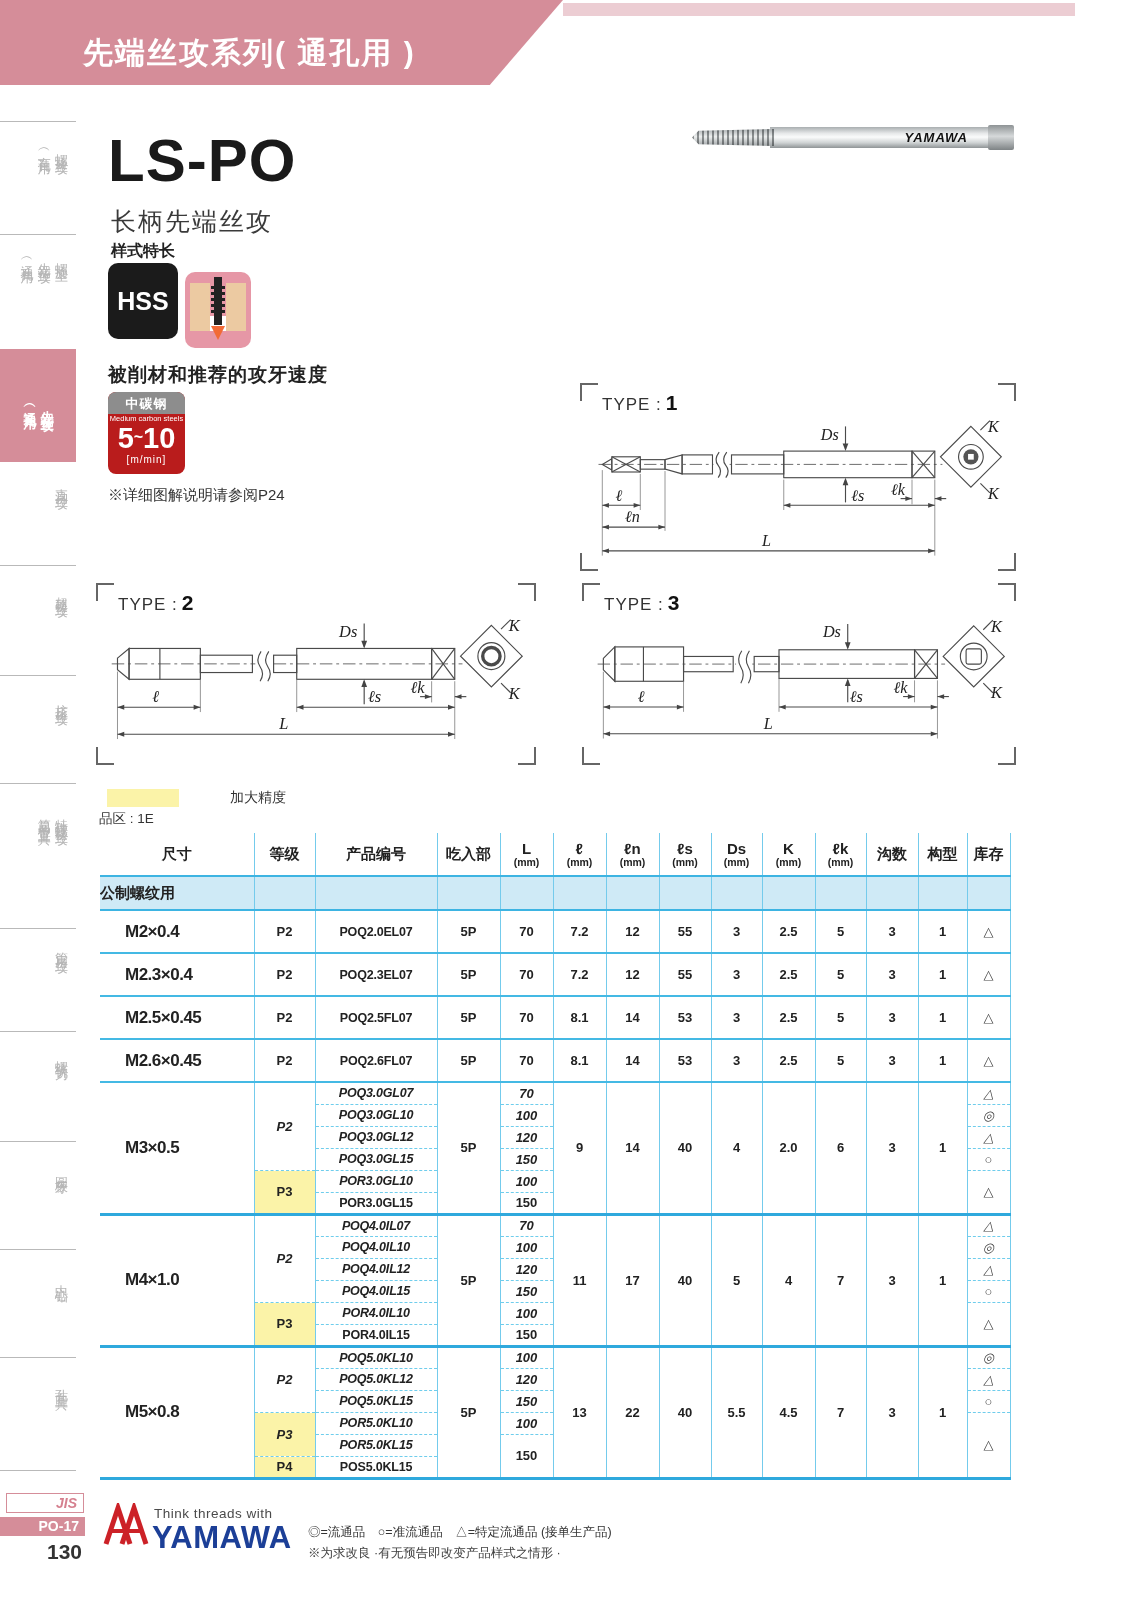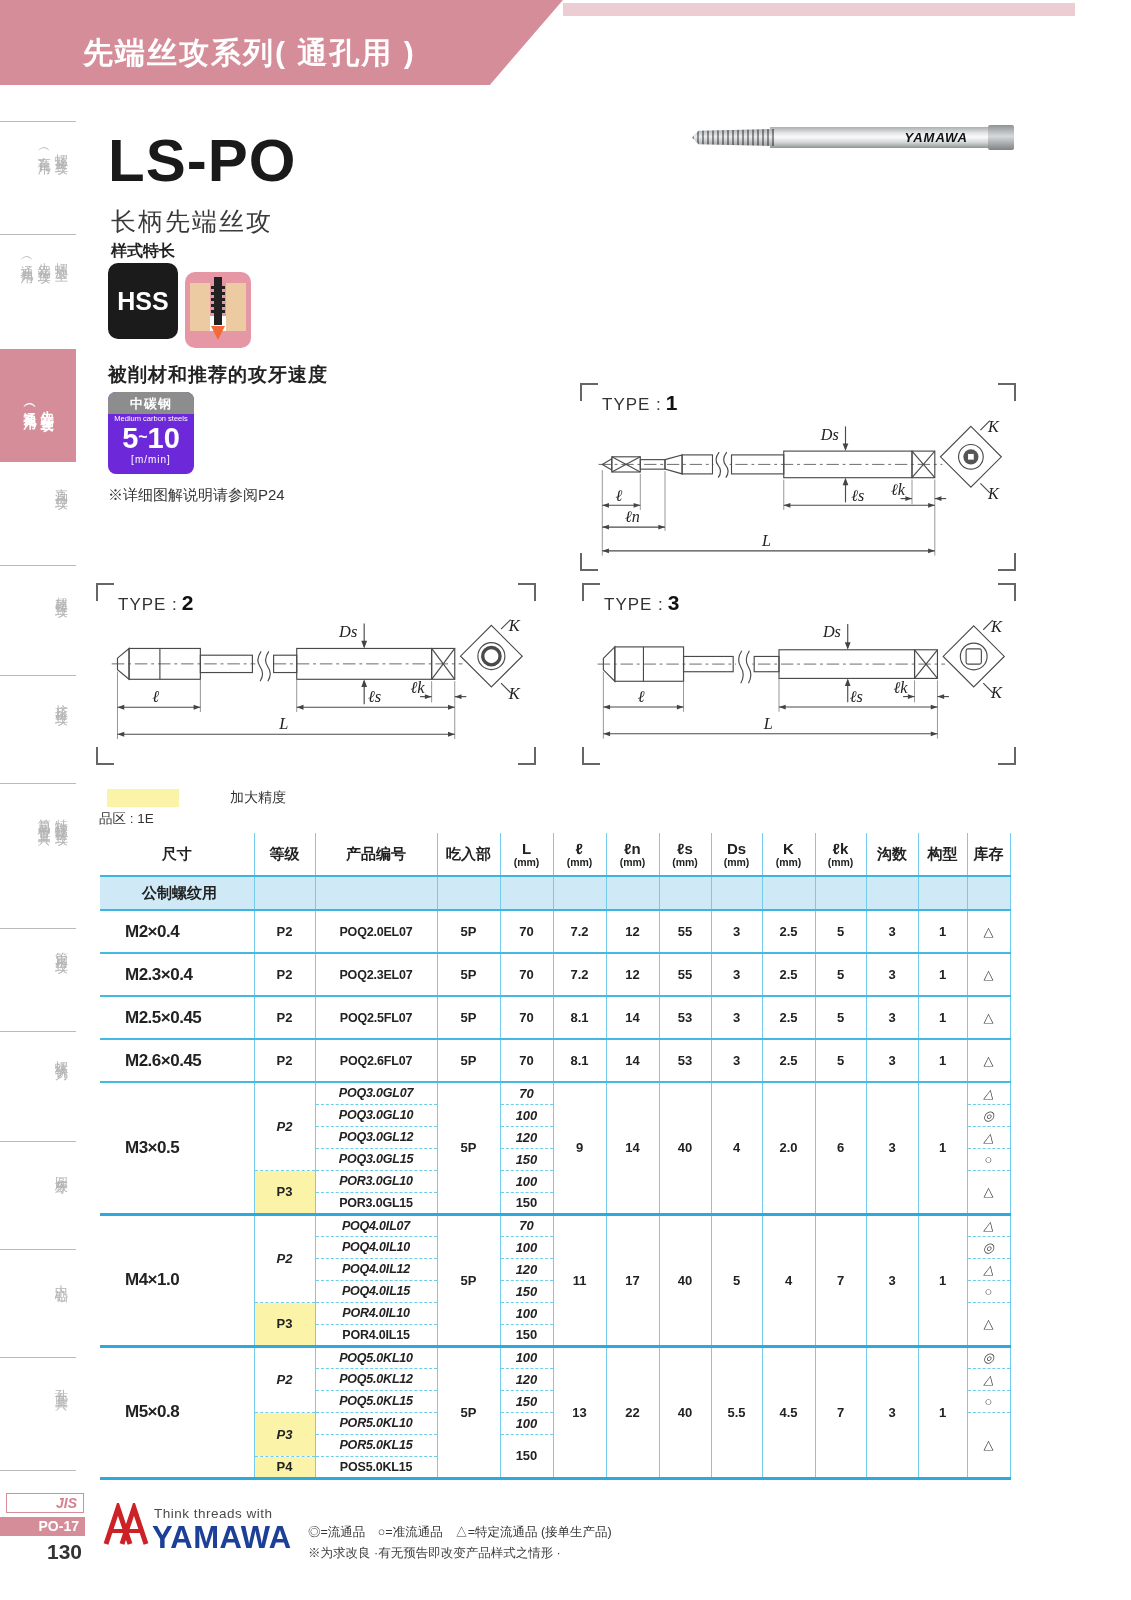--- a/index.html
+++ b/index.html
@@ -30,21 +30,21 @@
   .thru{left:185px;top:272px;width:66px;height:76px;background:#e697a6;border-radius:10px;overflow:hidden;}
   .thru .mat{position:absolute;top:11px;width:20px;height:48px;background:#eccaa2;}
   .thru .mat.l{left:5px;} .thru .mat.r{right:5px;}
   .thru .hole{position:absolute;left:25px;top:44px;width:16px;height:15px;background:#fff;}
   .thru .tap{position:absolute;left:29px;top:5px;width:8px;height:48px;background:#222;}
   .thru .tapthread{position:absolute;left:26px;top:14px;width:14px;height:30px;
        background:repeating-linear-gradient(180deg,#222 0 3px,transparent 3px 6px);}
   .thru .arrow{position:absolute;left:26px;top:54px;width:0;height:0;
        border-left:7px solid transparent;border-right:7px solid transparent;border-top:14px solid #f26b37;}
   .speed-title{left:108px;top:362px;font-size:19px;font-weight:bold;color:#222;letter-spacing:1px;}
-  .speedbox{left:108px;top:392px;width:86px;height:82px;background:#6d28d9;border-radius:8px;
+  .speedbox{left:108px;top:392px;width:77px;height:82px;background:#b91c1c;border-radius:8px;
             color:#fff;text-align:center;overflow:hidden;}
   .speedbox .band{background:#8d8d8d;font-size:13px;font-weight:bold;padding-top:3px;height:19px;letter-spacing:1px;}
   .speedbox .en{font-size:7.5px;margin-top:0px;}
   .speedbox .big{font-size:29px;font-weight:bold;line-height:1.0;margin-top:1px;}
   .speedbox .big .tld{font-size:16px;vertical-align:6px;}
   .speedbox .unit{font-size:10px;letter-spacing:1px;margin-top:1px;}
   .refnote{left:108px;top:486px;font-size:15px;color:#333;}
 
   
   .tap{left:692px;top:124px;width:322px;height:30px;}
@@ -84,21 +84,21 @@
   table.spec{position:absolute;left:100px;top:833px;width:910px;border-collapse:collapse;
              table-layout:fixed;font-family:"Liberation Sans",sans-serif;}
   .spec th,.spec td{padding:0;border-right:1px solid #74cbec;text-align:center;
              font-size:13px;font-weight:600;color:#222;overflow:hidden;}
   .spec thead tr{height:43px;}
   .spec thead th{border-bottom:2px solid #3db4e2;font-weight:bold;}
   .spec .hl{font-size:15px;line-height:1.1;}
   .spec .hu{font-size:10.5px;font-weight:bold;line-height:1.0;}
   .spec tr.section{height:34px;}
   .spec tr.section td{background:#cfeaf6;border-bottom:2px solid #3db4e2;}
-  .spec td.sec-label{text-align:left;padding-left:42px;font-size:15px;}
+  .spec td.sec-label{text-align:left;font-size:15px;}
   .spec tr.single{height:43px;}
   .spec tr.single td{border-bottom:2px solid #44b9e4;}
   .spec tr.sub{height:22px;}
   .spec td.size{text-align:left;padding-left:25px;font-size:17px;font-weight:bold;letter-spacing:-0.5px;}
   .spec td.code{font-size:12.5px;font-weight:700;letter-spacing:-0.2px;}
   .spec td.stock{font-size:13px;color:#444;font-weight:400;}
   .spec td.dash{border-bottom:1px dashed #6fcdec;font-style:italic;}
   .spec td.gend{border-bottom:3px solid #2fa9dd;}
   .spec td.yellow{background:#fbf3a8;}
 

